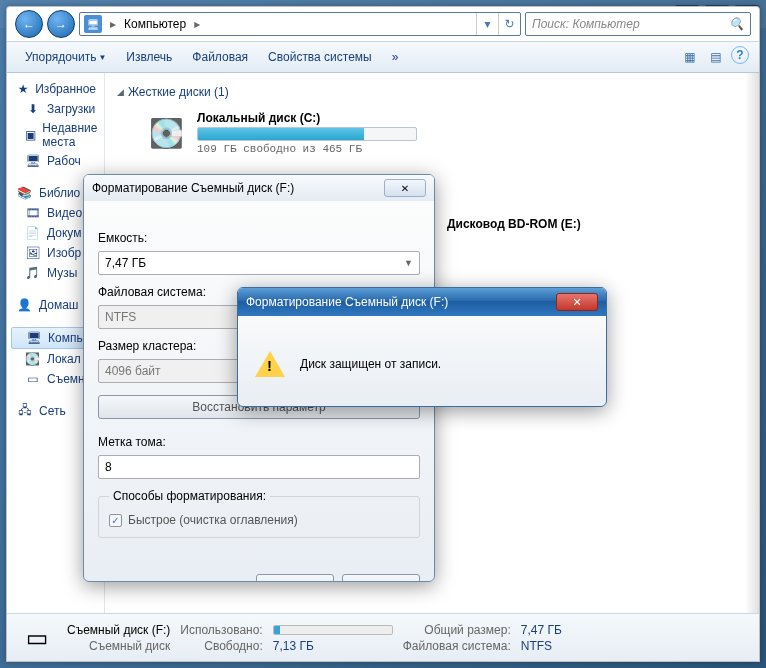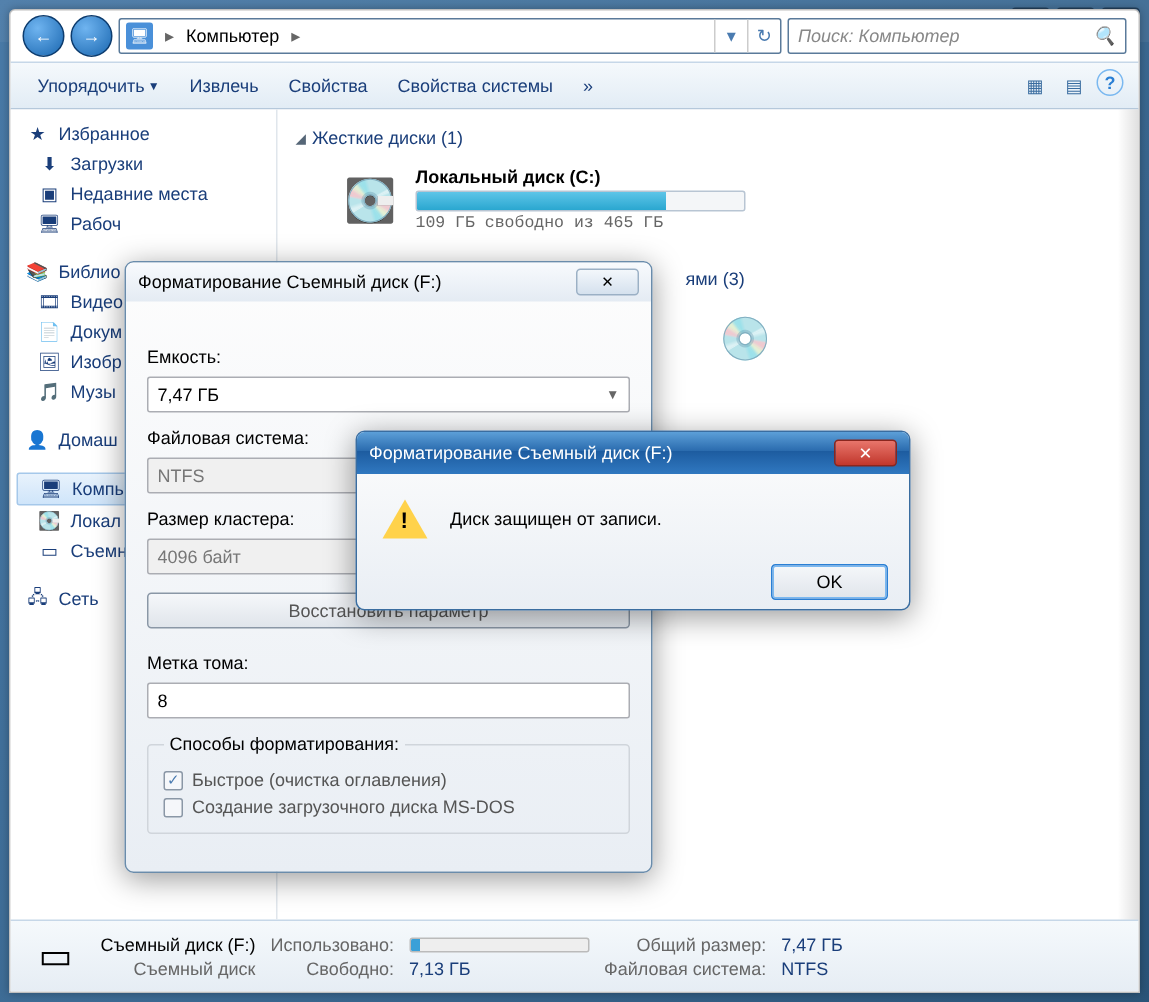--- a/index.html
+++ b/index.html
@@ -73,21 +73,21 @@
 .chk-row{display:flex;align-items:center;gap:6px;padding:2px 0;color:#555;}
 .chk{width:13px;height:13px;border:1px solid #8a97a6;background:#f5f7fa;border-radius:2px;display:flex;align-items:center;justify-content:center;font-size:10px;color:#4a7bb0;}
 .dlg-buttons{display:flex;justify-content:flex-end;gap:8px;padding:10px 14px;}
 .btn{min-width:78px;height:24px;border:1px solid #8a97a6;background:linear-gradient(#f5f7fa,#e0e5eb);border-radius:3px;display:flex;align-items:center;justify-content:center;cursor:pointer;}
 .btn.disabled{color:#999;}
 
 
 .dlg-alert{left:237px;top:287px;width:370px;height:120px;z-index:20;border-color:#3a6da0;}
 .alert-title{height:28px;background:linear-gradient(#5c9fd8,#2a6bae 45%,#1d5ca0 46%,#3078c0);color:#fff;display:flex;align-items:center;padding:0 8px;}
 .alert-close{margin-left:auto;width:42px;height:18px;border-radius:3px;background:linear-gradient(#e8756b,#c1372c);border:1px solid #8a261e;display:flex;align-items:center;justify-content:center;color:#fff;font-size:11px;cursor:pointer;}
-.alert-body{display:flex;align-items:center;gap:14px;padding:14px 16px;}
+.alert-body{display:flex;align-items:center;gap:14px;padding:32px 16px;}
 .warn-ico{width:32px;height:32px;display:flex;align-items:center;justify-content:center;}
 .warn-tri{width:0;height:0;border-left:15px solid transparent;border-right:15px solid transparent;border-bottom:26px solid #ffd24a;position:relative;}
 .warn-tri::after{content:"!";position:absolute;left:-3px;top:6px;font-weight:bold;color:#000;font-size:15px;}
 .alert-btns{display:flex;justify-content:flex-end;padding:0 14px 10px;}
 .btn.primary{border-color:#2a7fd4;box-shadow:0 0 0 1px #7ab8f0 inset;}
 
 .vshadow{position:absolute;right:0;top:0;bottom:0;width:14px;pointer-events:none;background:linear-gradient(to left,rgba(0,0,0,0.12),transparent);}
 .frame{position:absolute;inset:6px;border:1px solid rgba(0,0,0,.25);background:#fff;border-radius:4px 4px 0 0;overflow:hidden;box-shadow:0 0 6px rgba(0,0,0,.3);}
 </style>
 </head>
@@ -119,21 +119,21 @@
     <span class="search-icon">🔍</span>
   </div>
 </div>
 
 <div class="toolbar">
   <div class="tbitem">
         <span>Упорядочить</span>
         <span style="font-size:8px">▼</span>
       </div>
   <div class="tbitem">Извлечь</div>
-  <div class="tbitem">Свойства</div>
+  <div class="tbitem">Файловая</div>
   <div class="tbitem">Свойства системы</div>
   <div class="tbitem">»</div>
   <div class="tb-right">
     <div class="tb-ico">▦</div>
     <div class="tb-ico">▤</div>
     <div class="tb-ico" style="color:#2a7fd4;border:1px solid #7ab8f0;border-radius:50%;width:18px;height:18px;font-weight:bold">?</div>
   </div>
 </div>
 
 <div class="mainarea">
@@ -219,20 +219,23 @@
               <div class="progfill" style="width:76%"></div>
             </div>
         <div class="drive-free">109 ГБ свободно из 465 ГБ</div>
       </div>
     </div>
     <div class="section-head" style="margin-left:260px;margin-top:12px">
           <span>ями (3)</span>
         </div>
     <div class="drive-item" style="margin-left:250px">
       <div class="drive-ico">💿</div>
+      <div class="drive-info">
+            <div class="drive-name">Дисковод BD-ROM (E:)</div>
+          </div>
     </div>
     <div class="vshadow"></div>
   </div>
 </div>
 
 <div class="statusbar">
   <div class="stat-ico">▭</div>
   <div class="stat-mid">
     <span class="stat-title">Съемный диск (F:)</span>
     <span class="stat-lbl">Использовано:</span>
@@ -280,24 +283,20 @@
     <div class="fld-input">
         <span>8</span>
       </div>
 
     <fieldset class="fieldset">
       <legend>Способы форматирования:</legend>
       <div class="chk-row">
           <span class="chk">✓</span>
           <span>Быстрое (очистка оглавления)</span>
         </div>
-      <div class="chk-row">
-          <span class="chk"></span>
-          <span>Создание загрузочного диска MS-DOS</span>
-        </div>
     </fieldset>
   </div>
   <div class="dlg-buttons">
     <div class="btn disabled">Начать</div>
     <div class="btn">Отмена</div>
   </div>
 </div>
 
 <div class="dialog dlg-alert">
   <div class="alert-title">

